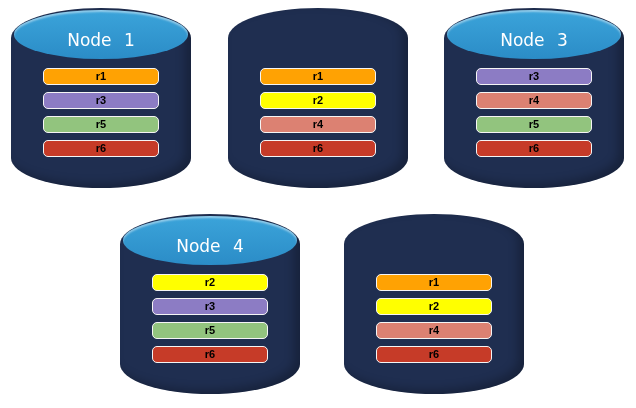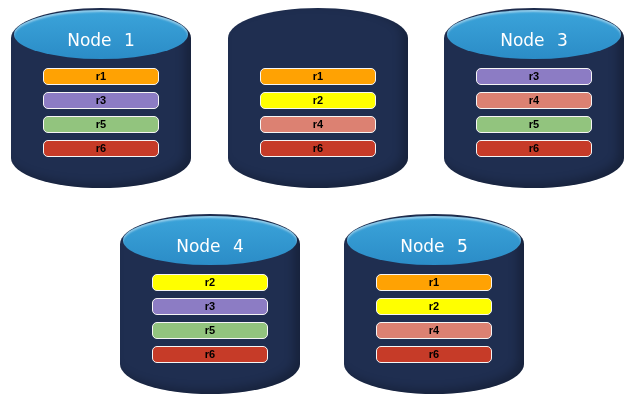--- a/index.html
+++ b/index.html
@@ -121,23 +121,20 @@
       <div class="bars">
         <div class="bar" style="background: rgb(255, 255, 0); color: rgb(0, 0, 0);">r2</div>
         <div class="bar" style="background: rgb(140, 124, 196); color: rgb(0, 0, 0);">r3</div>
         <div class="bar" style="background: rgb(146, 196, 126); color: rgb(0, 0, 0);">r5</div>
         <div class="bar" style="background: rgb(198, 59, 40); color: rgb(0, 0, 0);">r6</div>
       </div>
     </div>
 
     <div class="node pos-4">
       <div class="cyl-shape" style="background: rgb(31, 46, 80);"></div>
-      <div class="cyl-top">
-        <div class="node-title" style="color: rgb(255, 255, 255);">Node 5</div>
-      </div>
       <div class="bars">
         <div class="bar" style="background: rgb(255, 162, 3); color: rgb(0, 0, 0);">r1</div>
         <div class="bar" style="background: rgb(255, 255, 0); color: rgb(0, 0, 0);">r2</div>
         <div class="bar" style="background: rgb(220, 129, 114); color: rgb(0, 0, 0);">r4</div>
         <div class="bar" style="background: rgb(198, 59, 40); color: rgb(0, 0, 0);">r6</div>
       </div>
     </div>
   </div>
 
 </body></html>

